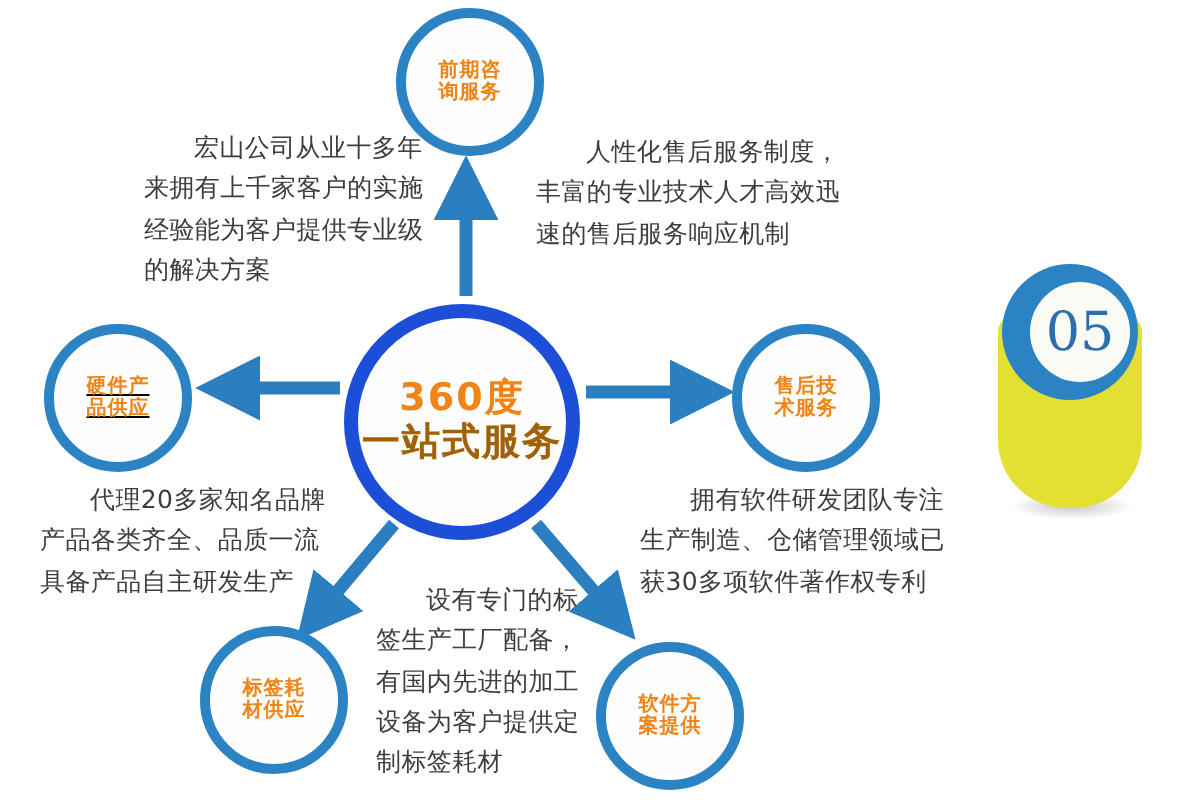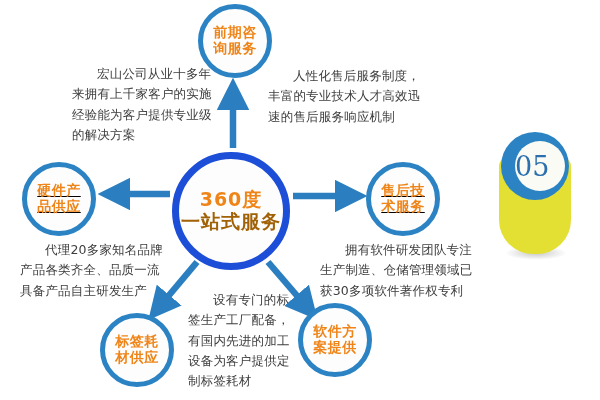--- a/index.html
+++ b/index.html
@@ -34,27 +34,27 @@
     left:172px;top:152px;width:118px;height:118px;
     border:7px solid #1d4ed8;
   }
   .node-center .l1{color:#ef8518;font-weight:bold;font-size:19px;line-height:1.15;letter-spacing:1px;}
   .node-center .l2{color:#a16207;font-weight:bold;font-size:19px;line-height:1.15;letter-spacing:1px;}
 
   .node-sat{
     width:74px;height:74px;
     border:5px solid #2b83c4;
   }
-  .node-sat .lbl{font-size:14px;text-align:center;}
+  .node-sat .lbl{font-size:10px;text-align:center;}
 
   .n-top{left:198px;top:4px;}
   .n-left{left:22px;top:162px;text-decoration:underline;}
-  .n-right{left:366px;top:162px;text-decoration:underline;}
+  .n-right{left:366px;top:162px;}
   .n-bl{left:100px;top:313px;}
-  .n-br{left:298px;top:303px;}
+  .n-br{left:298px;top:321px;}
 
   
   .desc{
     position:absolute;
     color:#3d3d3d;
     font-size:12.5px;
     line-height:1.62;
     text-indent:2em;
     letter-spacing:0.2px;
   }
@@ -75,21 +75,21 @@
   }
   .badge-ring{
     position:absolute;left:2px;top:0;width:68px;height:68px;
     border-radius:50%;
     background:#2b83c4;
     display:flex;align-items:center;justify-content:center;
   }
   .badge-inner{
     width:50px;height:50px;border-radius:50%;
     background:#fbfbf5;
-    display:flex;align-items:center;margin-left:10px;
+    display:flex;align-items:center;justify-content:center;margin-left:10px;
   }
   .badge-num{
     color:#2b6fae;
     font-family:"DejaVu Serif","Liberation Serif",serif;
     font-size:27px;
     line-height:1;
   }
   .shadow{
     position:absolute;left:505px;top:246px;width:62px;height:14px;
     background:radial-gradient(ellipse at center, rgba(0,0,0,0.22) 0%, rgba(0,0,0,0) 70%);

